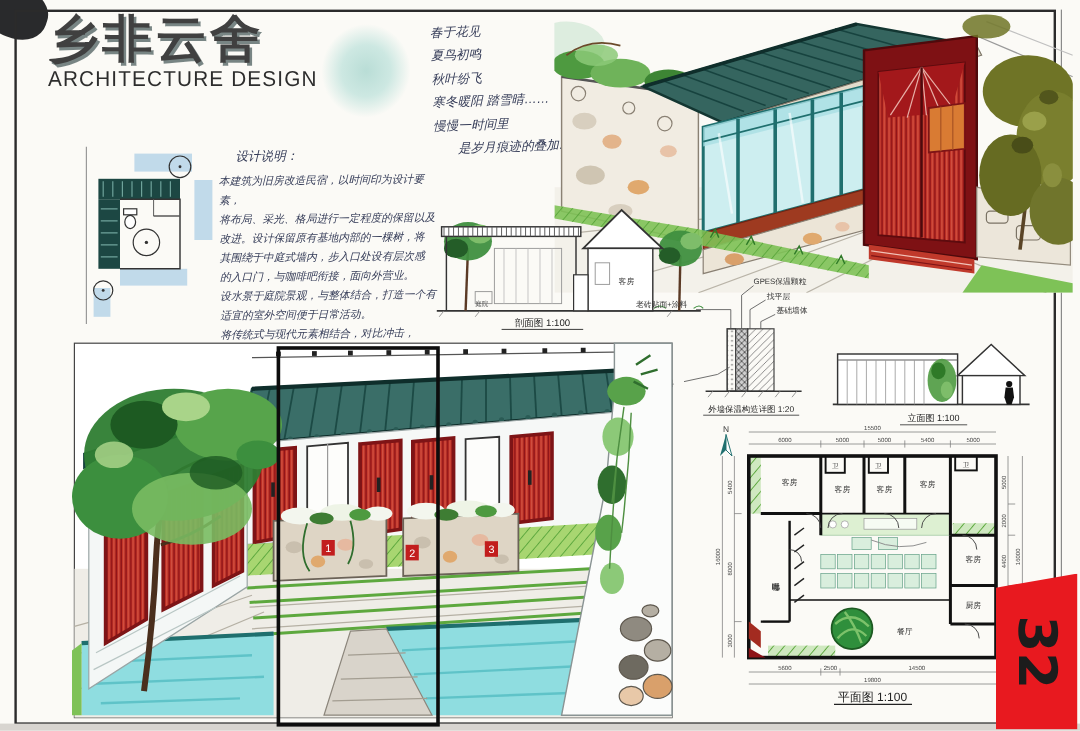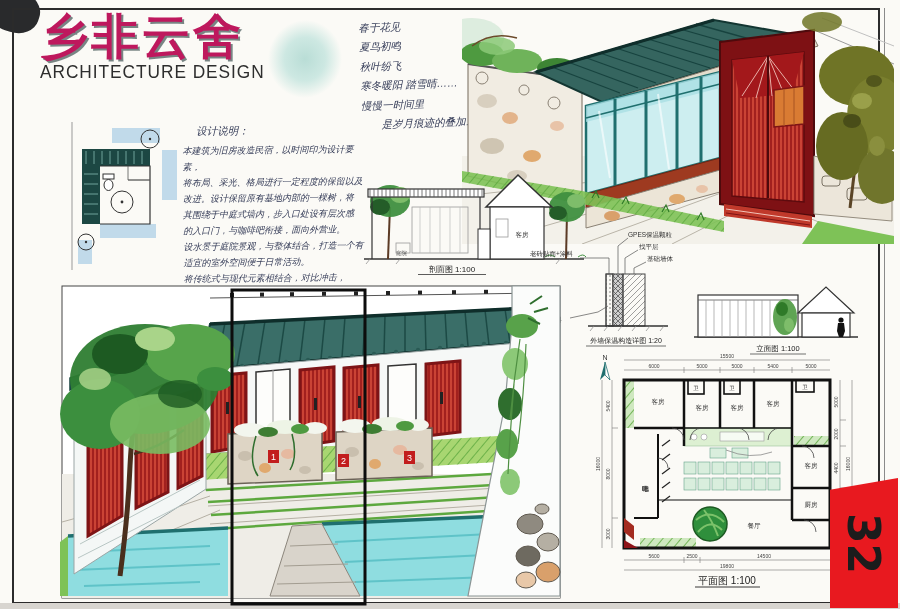--- a/index.html
+++ b/index.html
@@ -5,21 +5,21 @@
   html,body{margin:0;padding:0;}
   body{background:#cfcdc9;font-family:"Liberation Sans",sans-serif;}
   #board{position:relative;width:900px;height:609px;background:#fbfaf6;overflow:hidden;}
   .abs{position:absolute;}
   #sheet-border{left:12px;top:8px;width:864px;height:592px;border:2px solid #2b2b2b;pointer-events:none;}
   #outer-right-line{left:884px;top:8px;width:1px;height:592px;background:#8a8a8a;}
   #bottom-strip{left:0;top:603px;width:900px;height:6px;background:#d8d5d0;}
   #corner-smudge{left:-12px;top:-10px;width:52px;height:42px;background:#17181a;border-radius:45%;transform:rotate(18deg);opacity:.92;}
   
   #title-block{left:40px;top:12px;width:260px;}
-  #main-title{font-family:"DejaVu Sans",sans-serif;font-size:48px;line-height:1.0;font-weight:900;color:#be185d;letter-spacing:3px;text-shadow:2px 2px 0 rgba(13,36,38,.55);margin:0;}
+  #main-title{font-family:"DejaVu Sans",sans-serif;font-size:42px;line-height:1.0;font-weight:900;color:#404040;letter-spacing:3px;text-shadow:2px 2px 0 rgba(13,36,38,.55);margin:0;}
   #sub-title{font-size:18px;letter-spacing:1px;color:#2d2d2d;margin-top:2px;transform:scaleX(.96);transform-origin:left;font-weight:400;}
   #title-wash{left:268px;top:20px;width:74px;height:78px;background:radial-gradient(closest-side,#b9ddd6 0%,#cde8e2 55%,rgba(205,232,226,0) 100%);transform:rotate(8deg);}
   
   .hand{color:#353c58;font-style:italic;}
   #seasons-note{left:360px;top:16px;width:160px;font-size:10.5px;line-height:1.85;transform:rotate(-2deg);}
   #seasons-note p{margin:0;}
   #seasons-note p.indent{margin-left:20px;}
   #design-notes{left:183px;top:121px;width:188px;font-size:9px;line-height:1.78;transform:rotate(-.6deg);}
   #design-notes .heading{font-size:10.5px;margin:0 0 2px 14px;}
   #design-notes p{margin:0;}

